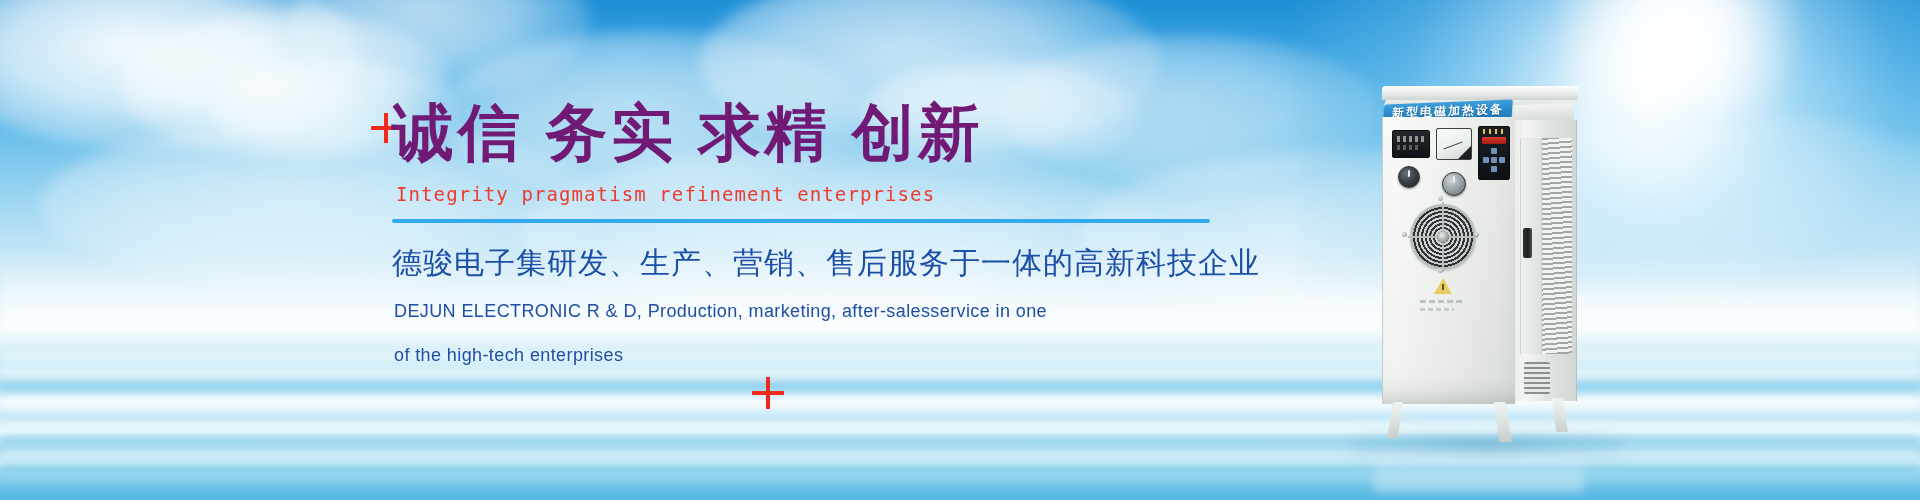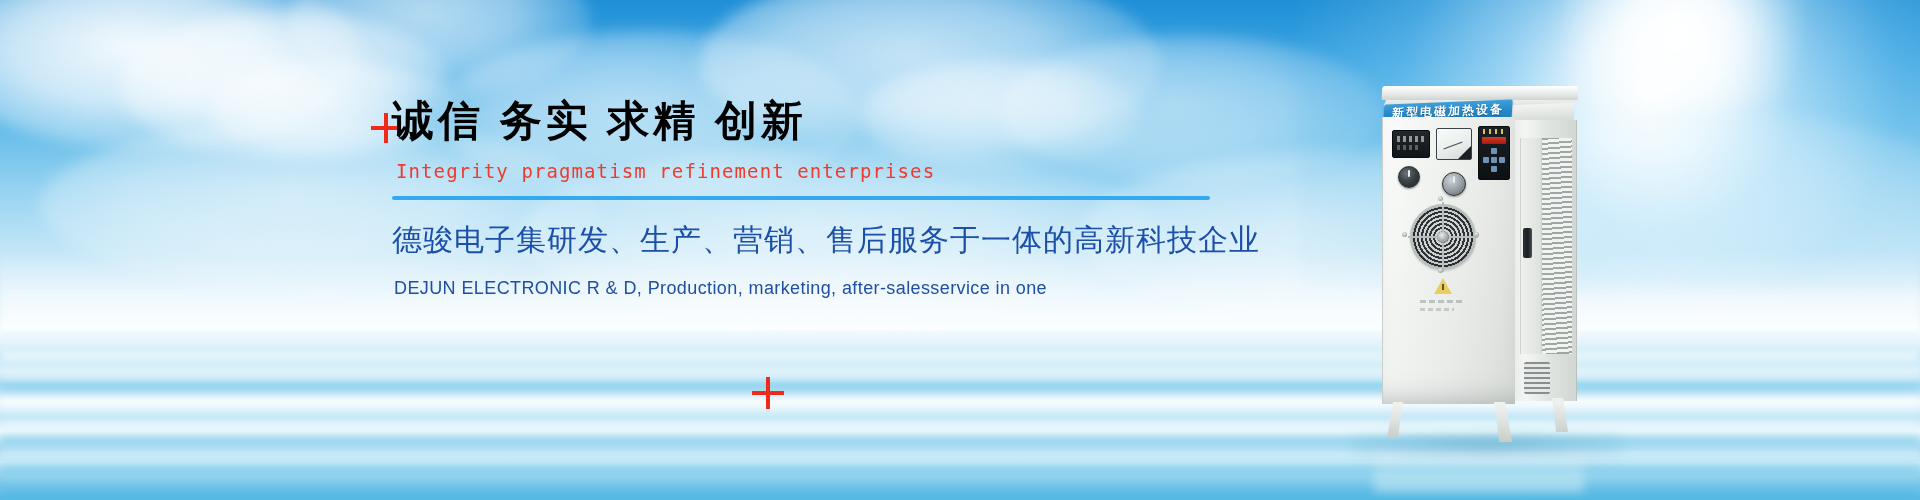--- a/index.html
+++ b/index.html
@@ -146,24 +146,24 @@
   
   .copy {
     position: absolute;
     left: 392px;
     top: 96px;
     width: 900px;
   }
   .headline-cn {
     margin: 0;
     font-family: "Liberation Sans", "DejaVu Sans", sans-serif;
-    font-size: 42px;
+    font-size: 62px;
     font-weight: 700;
     letter-spacing: 4px;
-    color: #000000;
+    color: #701a75;
     line-height: 1.18;
     white-space: nowrap;
   }
   .headline-en {
     margin: 14px 0 0 4px;
     font-family: "DejaVu Sans Mono", "Liberation Mono", monospace;
     font-size: 19px;
     font-weight: 400;
     letter-spacing: 1.1px;
     color: #ef3b2e;
@@ -560,20 +560,21 @@
 
   <div class="plus plus-tl"></div>
   <div class="plus plus-bl"></div>
 
   <div class="copy">
     <h1 class="headline-cn">诚信 务实 求精 创新</h1>
     <div class="headline-en">Integrity  pragmatism  refinement  enterprises</div>
     <div class="divider"></div>
     <div class="sub-cn">德骏电子集研发、生产、营销、售后服务于一体的高新科技企业</div>
     <div class="sub-en">DEJUN ELECTRONIC R &amp; D, Production, marketing, after-salesservice in one</div>
+    <div class="sub-en">of the high-tech enterprises</div>
   </div>
 
   <div class="mach-shadow"></div>
   <div class="mach-reflect"></div>
 
   <div class="machine">
     <div class="mach-topface"></div>
     <div class="mach-top"></div>
 
     <div class="plate-side"></div>

